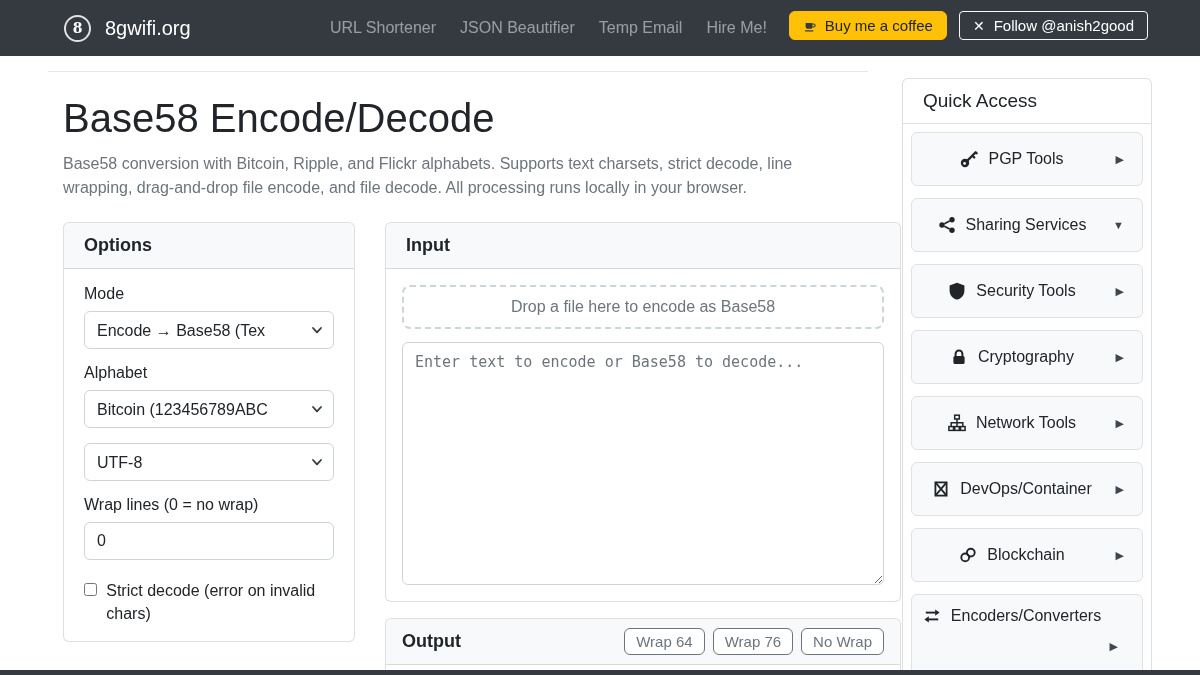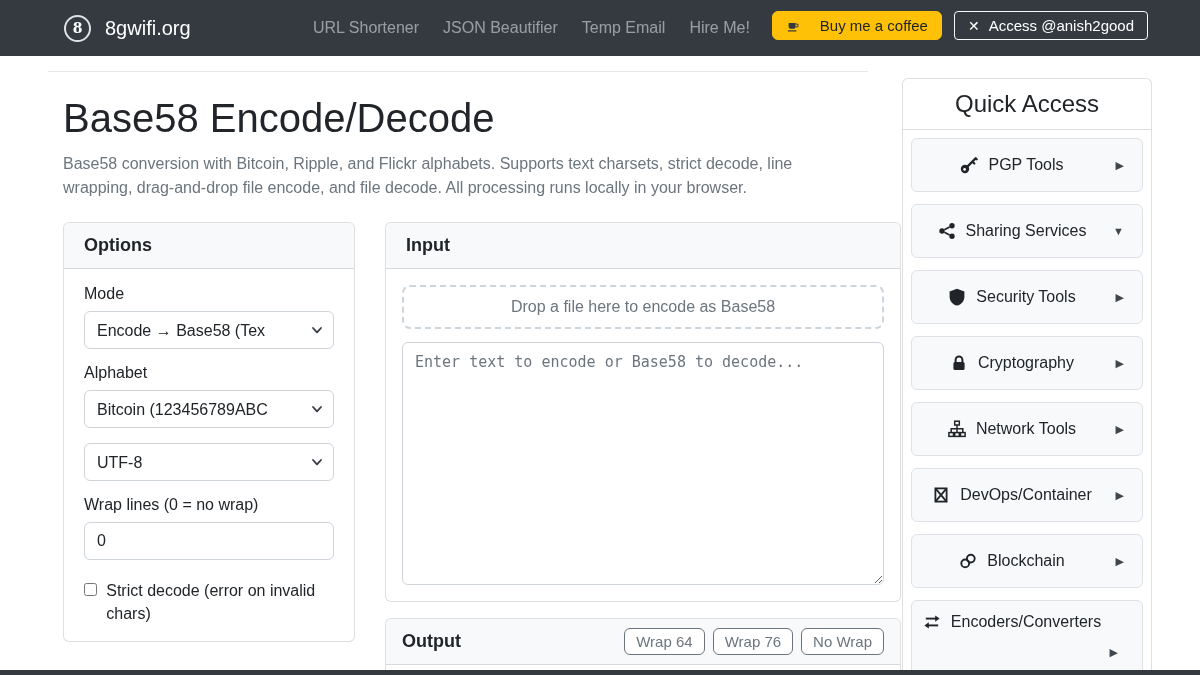--- a/index.html
+++ b/index.html
@@ -20,21 +20,21 @@
     display: flex; align-items: center; justify-content: center;
     color: #fff; font-family: "DejaVu Serif", serif; font-size: 14px; font-weight: 700;
   }
   .brand-name { color: #fff; font-size: 20px; }
   .nav-right { margin-left: auto; display: flex; align-items: flex-start; }
   .nav-link {
     color: rgba(255,255,255,.5); font-size: 16px; text-decoration: none;
     padding: 8px 12px; cursor: pointer; white-space: nowrap;
   }
   .btn-coffee {
-    display: flex; align-items: center; gap: 20px; background: #ffc107; color: #212529;
+    display: flex; align-items: center; gap: 8px; background: #ffc107; color: #212529;
     border: 1px solid #ffc107; border-radius: 6px; padding: 5px 13px; font-size: 15px;
     margin-left: 10px; cursor: pointer; font-family: inherit; white-space: nowrap;
   }
   .btn-follow {
     display: flex; align-items: center; gap: 9px; background: transparent; color: #fff;
     border: 1px solid #f8f9fa; border-radius: 4px; padding: 5px 13px; font-size: 15px;
     margin-left: 12px; cursor: pointer; font-family: inherit; white-space: nowrap;
   }
   .x-glyph { font-size: 14px; line-height: 1; }
 
@@ -100,23 +100,22 @@
   .wrap-btns { display: flex; gap: 8px; }
   .btn-outline {
     background: #fff; border: 1px solid #6c757d; color: #6c757d; border-radius: 6px;
     padding: 4px 11px; font-size: 15px; font-family: inherit; cursor: pointer; white-space: nowrap;
   }
   .output-body { height: 40px; }
 
   
   .qa-card { border: 1px solid rgba(0,0,0,.125); border-radius: 6px; background: #fff; }
   .qa-header {
-    padding: 11px 20px; font-size: 24px; color: #212529;
+    padding: 11px 20px; font-size: 19px; color: #212529;
     border-bottom: 1px solid rgba(0,0,0,.125);
-    text-align: center;
   }
   .qa-items { padding: 8px; }
   .qa-item {
     position: relative; height: 54px; background: #f8f9fa; border: 1px solid #dee2e6;
     border-radius: 6px; margin-bottom: 12px; display: flex; align-items: center;
     justify-content: center; gap: 10px; padding-right: 30px; cursor: pointer;
   }
   .qa-item:last-child { margin-bottom: 8px; }
   .qa-icon { display: flex; align-items: center; }
   .qa-icon svg { display: block; }
@@ -154,21 +153,21 @@
         <svg width="14" height="14" viewBox="0 0 16 16">
             <path d="M3 4.5 h8 v3.7 a3 3 0 0 1 -3 3 h-2 a3 3 0 0 1 -3 -3 Z" fill="#343a40"></path>
             <path d="M11 5.6 h1.1 a1.8 1.8 0 0 1 0 3.6 H11" fill="none" stroke="#343a40" stroke-width="1.2"></path>
             <path d="M2.2 13.6 h9.6" stroke="#343a40" stroke-width="1.4"></path>
           </svg>
       </span>
       <span>Buy me a coffee</span>
     </button>
     <button class="btn-follow">
       <span class="x-glyph">✕</span>
-      <span>Access @anish2good</span>
+      <span>Follow @anish2good</span>
     </button>
   </div>
 </div>
 
 <div class="page">
 
   <div class="main-col">
     <hr class="top-rule">
     <h1 class="page-title">Base58 Encode/Decode</h1>
     <p class="page-desc">Base58 conversion with Bitcoin, Ripple, and Flickr alphabets. Supports text charsets, strict decode, line wrapping, drag-and-drop file encode, and file decode. All processing runs locally in your browser.</p>

